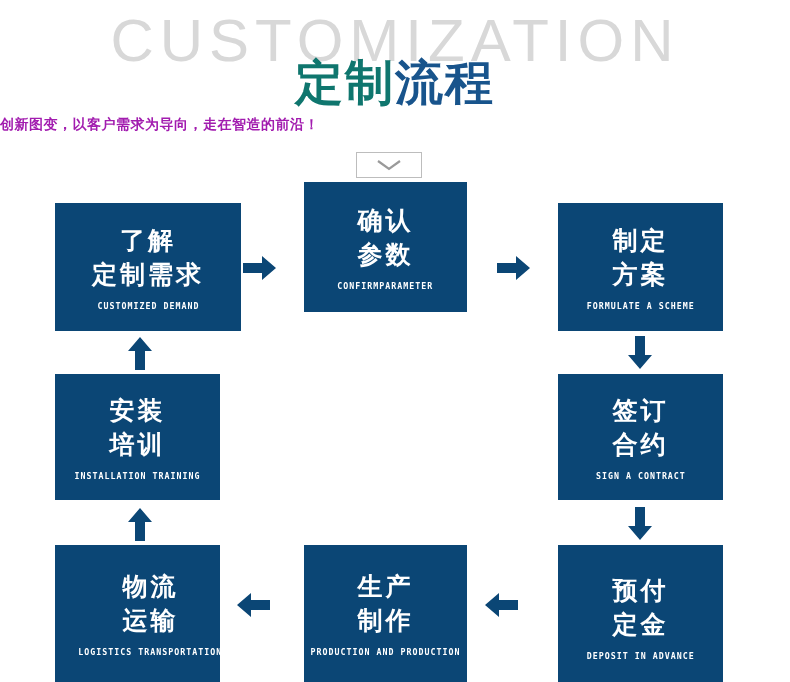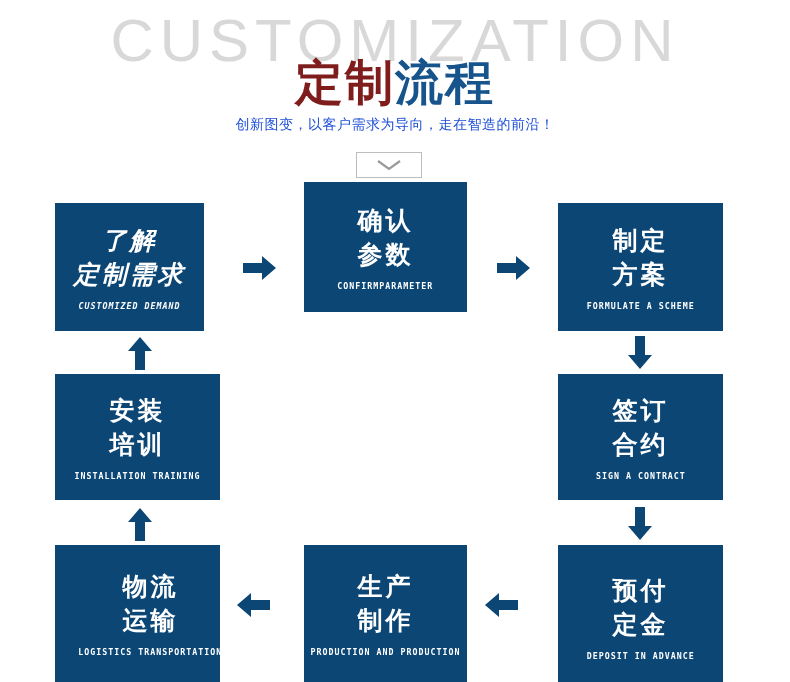--- a/index.html
+++ b/index.html
@@ -49,34 +49,34 @@
     left: 0;
     top: 56px;
     width: 790px;
     text-align: center;
     font-size: 48px;
     font-weight: 700;
     line-height: 54px;
     letter-spacing: 2px;
     white-space: nowrap;
   }
-  .title .t-dark { color: #7f1d1d; }
+  .title .t-dark { color: #0f766e; }
   .title .t-blue { color: #18548c; }
 
   .subtitle {
     position: absolute;
     left: 0;
     top: 114px;
     width: 790px;
-    text-align: center;
     font-size: 14px;
-    color: #1d4ed8;
+    color: #a21caf;
     letter-spacing: 0.5px;
     line-height: 20px;
     white-space: nowrap;
+    font-weight: bold;
   }
 
   
   .chevron-box {
     position: absolute;
     left: 356px;
     top: 152px;
     width: 66px;
     height: 26px;
     border: 1px solid #bdbdbd;
@@ -114,21 +114,21 @@
     font-size: 9px;
     font-weight: 700;
     letter-spacing: 1.1px;
     line-height: 12px;
     white-space: nowrap;
     font-family: "DejaVu Sans Mono", "Liberation Mono", monospace;
     transform: scaleX(0.92);
   }
 
   
-  #box-demand       { left: 55px;  top: 203px; width: 149px; height: 128px; font-style: italic; }
+  #box-demand       { left: 55px;  top: 203px; width: 186px; height: 128px; }
   #box-confirm      { left: 304px; top: 182px; width: 163px; height: 130px; }
   #box-formulate    { left: 558px; top: 203px; width: 165px; height: 128px; }
 
   #box-install      { left: 55px;  top: 374px; width: 165px; height: 126px; }
   #box-contract     { left: 558px; top: 374px; width: 165px; height: 126px; text-align: center; }
 
   #box-logistics    { left: 55px;  top: 545px; width: 165px; height: 137px; padding-left: 32px; }
   #box-production   { left: 304px; top: 545px; width: 163px; height: 137px; }
   #box-deposit      { left: 558px; top: 545px; width: 165px; height: 144px; }
 

